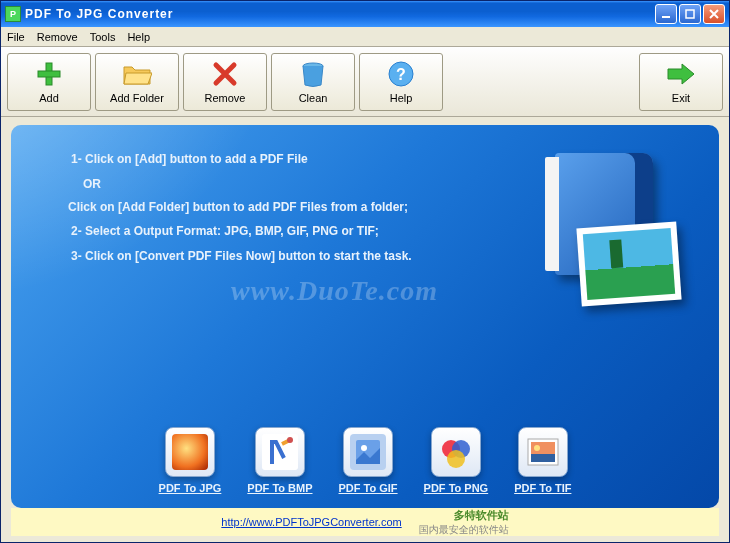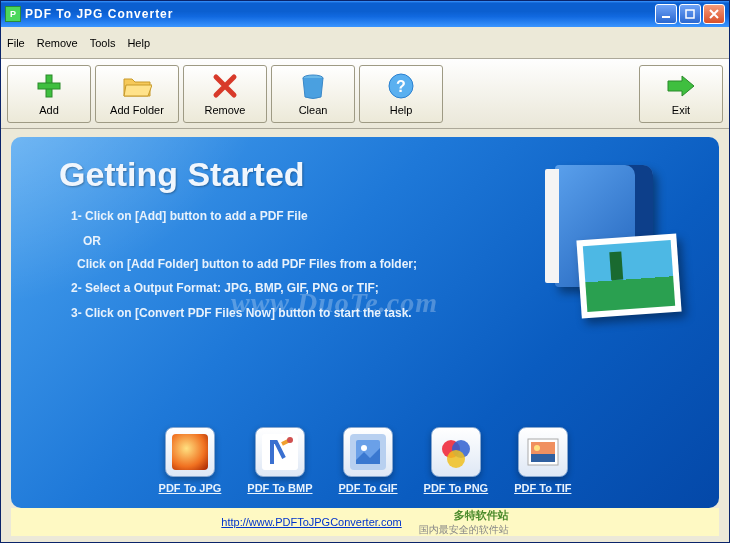--- a/index.html
+++ b/index.html
@@ -6,34 +6,34 @@
 body { font-family: Tahoma, Arial, sans-serif; font-size: 11px; background: #3b6ea5; }
 .window { width: 730px; height: 543px; background: #ece9d8; border: 1px solid #0a246a; display: flex; flex-direction: column; }
 .titlebar { height: 26px; background: linear-gradient(to bottom, #3a95ff 0%, #0b5fd0 8%, #0b5fd0 40%, #1169e0 60%, #3a95ff 100%); display: flex; align-items: center; padding: 0 4px; color: #fff; font-weight: bold; font-size: 12px; }
 .titlebar .app-icon { width: 16px; height: 16px; margin-right: 4px; background: #4cd85c; border: 1px solid #2a8c38; display: inline-flex; align-items: center; justify-content: center; font-size: 9px; color: #fff; }
 .titlebar .title-text { flex: 1; letter-spacing: 1px; }
 .win-buttons { display: flex; gap: 2px; }
 .win-btn { width: 22px; height: 20px; border: 1px solid #fff; border-radius: 3px; display: flex; align-items: center; justify-content: center; color: #fff; font-weight: bold; font-size: 11px; }
 .min-btn { background: linear-gradient(#6fa3f7,#2a68d0); }
 .max-btn { background: linear-gradient(#6fa3f7,#2a68d0); }
 .close-btn { background: linear-gradient(#f79b7a,#d8502a); }
-.menubar { height: 32px; background: #ece9d8; display: flex; align-items: center; gap: 12px; padding: 0 6px; font-size: 11px; color: #000; border-bottom: 1px solid #aca899; }
+.menubar { height: 20px; background: #ece9d8; display: flex; align-items: center; gap: 12px; padding: 0 6px; font-size: 11px; color: #000; border-bottom: 1px solid #aca899; }
 .menubar span { cursor: default; }
 .toolbar { height: 70px; background: linear-gradient(to bottom, #fefefe, #eae7d8); border-bottom: 1px solid #aca899; display: flex; align-items: center; padding: 4px 6px; gap: 4px; }
 .tool-btn { width: 84px; height: 58px; background: linear-gradient(to bottom, #fff, #ece9d8); border: 1px solid #9e9a84; border-radius: 3px; display: flex; flex-direction: column; align-items: center; justify-content: center; gap: 3px; cursor: default; font-size: 11px; color: #000; }
 .tool-btn .icon { width: 30px; height: 30px; display: flex; align-items: center; justify-content: center; }
 .spacer { flex: 1; }
 .content { flex: 1; padding: 8px 10px 6px 10px; display: flex; flex-direction: column; }
 .panel { flex: 1; background: linear-gradient(135deg, #4aa3f0 0%, #1e78d8 40%, #0a5cc0 70%, #0448a8 100%); border-radius: 10px; position: relative; overflow: hidden; padding: 18px 30px 16px 48px; color: #fff; }
 .panel::before { content: ""; position: absolute; top: -80px; left: -80px; width: 400px; height: 300px; background: radial-gradient(ellipse at top left, rgba(255,255,255,0.35), rgba(255,255,255,0) 60%); }
 .panel h1 { font-family: Verdana, Arial, sans-serif; font-size: 34px; font-weight: bold; color: #f0f6fd; text-shadow: 1px 1px 2px rgba(0,0,0,0.3); margin-bottom: 14px; position: relative; }
 .steps { position: relative; font-family: Verdana, Arial, sans-serif; font-size: 12px; font-weight: bold; color: #e8f2fc; line-height: 1.4; }
 .steps .line { margin: 8px 12px; }
 .steps .or { margin: 6px 0 6px 24px; }
-.steps .indent { margin: 6px 0 6px 18px; }
+.steps .indent { margin: 6px 0 6px 9px; }
 .illus { position: absolute; right: 40px; top: 28px; width: 170px; height: 150px; }
 .book { position: absolute; right: 26px; top: 0; width: 98px; height: 122px; background: linear-gradient(135deg,#5aa0ec,#1e5fb8); border-radius: 4px 10px 10px 4px; box-shadow: 4px 6px 10px rgba(0,0,0,0.4), inset -18px 0 0 #0d3f8a; }
 .book::after{ content:""; position:absolute; left:-10px; top:4px; width:14px; height:114px; background:#f4f4f4; border-radius:2px 0 0 2px; }
 .photo { position: absolute; right: 0; bottom: 0; width: 100px; height: 78px; background: #fff; padding: 6px; box-shadow: 4px 6px 10px rgba(0,0,0,0.4); transform: rotate(-4deg); }
 .photo-inner { width: 100%; height: 100%; background: linear-gradient(to bottom, #4db8e4 55%, #2aa050 55%); position: relative; }
 .photo-inner::after { content:""; position: absolute; bottom: 45%; left: 30%; width: 12px; height: 28px; background: #1a6a30; }
 .watermark { position: absolute; top: 150px; left: 220px; font-family: Georgia, serif; font-size: 28px; font-style: italic; color: rgba(255,255,255,0.25); font-weight: bold; letter-spacing: 1px; }
 .format-row { position: absolute; bottom: 14px; left: 0; right: 0; display: flex; justify-content: center; gap: 26px; }
 .fmt { display: flex; flex-direction: column; align-items: center; gap: 5px; font-size: 11px; font-weight: bold; color: #e8f2fc; text-decoration: underline; }
 .fmt-icon { width: 50px; height: 50px; background: linear-gradient(#fff,#dfe8f5); border: 1px solid #88a8d0; border-radius: 8px; display: flex; align-items: center; justify-content: center; box-shadow: 0 3px 6px rgba(0,0,0,0.3); }
@@ -129,21 +129,20 @@
         <svg width="30" height="22">
             <path d="M2 6 L16 6 L16 1 L28 11 L16 21 L16 16 L2 16 Z" fill="#3fbf3f" stroke="#2a8a2a"></path>
           </svg>
       </span>
       <span>Exit</span>
     </div>
   </div>
 
   <div class="content">
     <div class="panel">
-      <h1>Getting Started</h1>
       <div class="steps">
         <div class="line">1- Click on [Add] button to add a PDF File</div>
         <div class="or">OR</div>
         <div class="indent">Click on [Add Folder] button to add PDF Files from a folder;</div>
         <div class="line">2- Select a Output Format: JPG, BMP, GIF, PNG or TIF;</div>
         <div class="line">3- Click on [Convert PDF Files Now] button to start the task.</div>
       </div>
       <div class="watermark">www.DuoTe.com</div>
       <div class="illus">
         <div class="book"></div>

